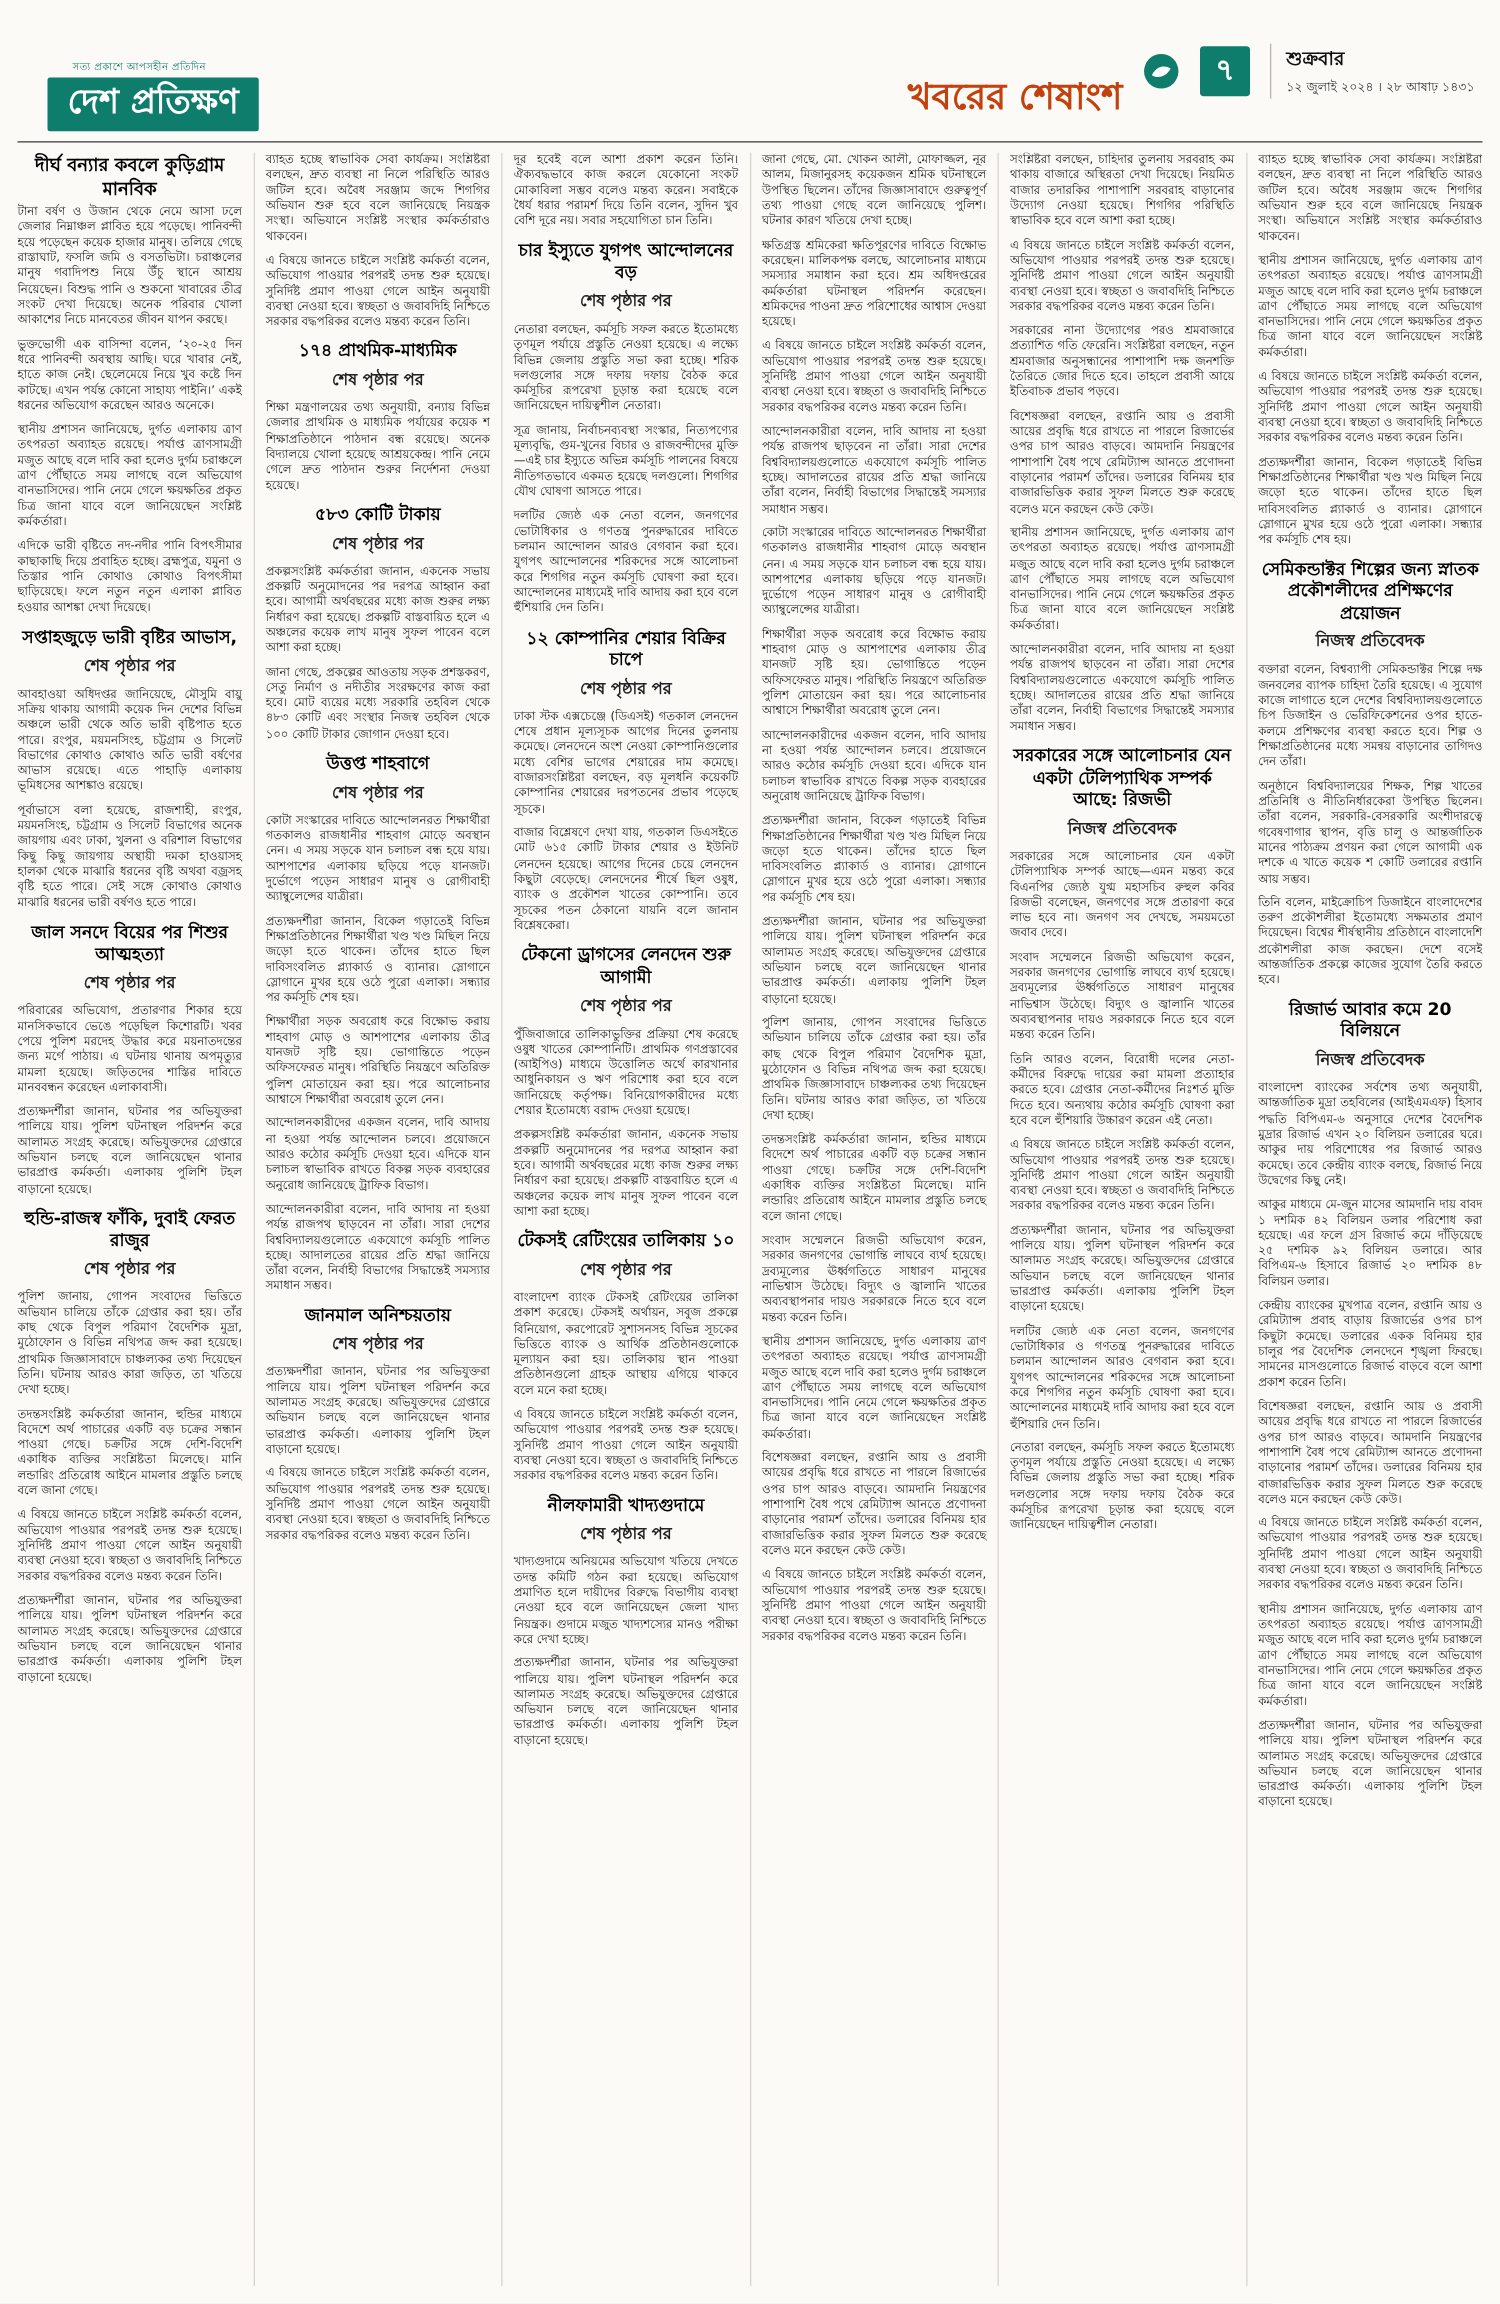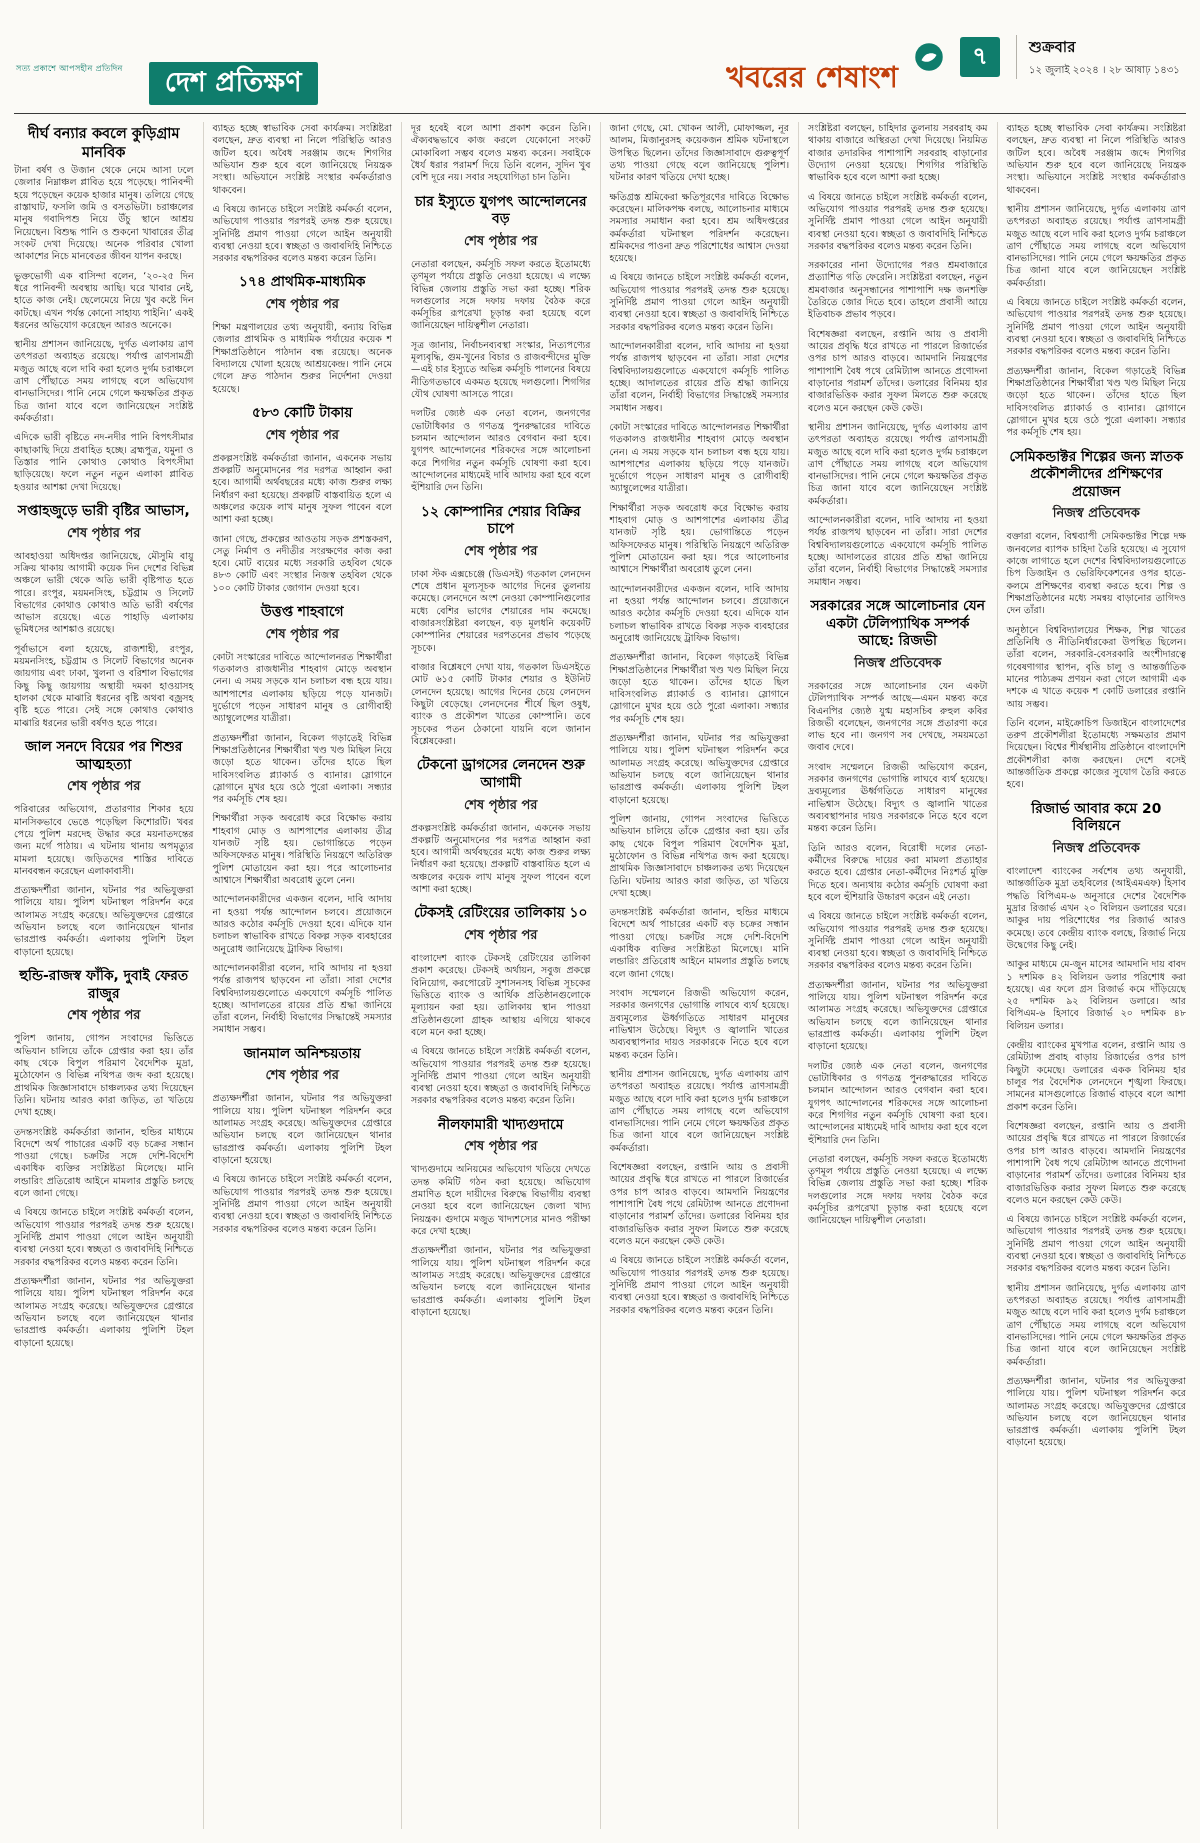--- a/index.html
+++ b/index.html
@@ -1,21 +1,21 @@
 <!DOCTYPE html>
 <html lang="bn"><head>
 <meta charset="utf-8">
 <style>
   *{box-sizing:border-box;}
   html,body{margin:0;padding:0;}
   body{width:1200px;height:1843px;background:#e9e7e2;font-family:"DejaVu Sans","Liberation Sans",sans-serif;}
   .page{width:1200px;height:1843px;background:#fbfaf6;padding:10px 14px 14px;display:flex;flex-direction:column;color:#1b1b1b;}
   
   .masthead-row{display:flex;align-items:flex-end;justify-content:space-between;padding-bottom:8px;border-bottom:1.6px solid #3a3a3a;}
-  .brand{display:flex;flex-direction:row;gap:2px;}
+  .brand{display:flex;flex-direction:column;gap:2px;align-items:center;}
   .brand-tagline{font-size:8px;color:#0f7d6c;letter-spacing:.4px;padding-left:2px;}
   .brand-box{background:#0f7d6c;color:#fff;font-weight:700;font-size:27px;padding:4px 16px 7px;line-height:1.2;border-radius:2px;white-space:nowrap;margin-left:24px;}
   .header-right{display:flex;align-items:center;gap:16px;padding-bottom:2px;}
   .section-title{font-size:29px;font-weight:700;color:#c2410c;white-space:nowrap;margin-top:44px;}
   .emblem{width:30px;height:30px;flex:0 0 auto;}
   .page-num{width:40px;height:40px;background:#0f7d6c;color:#fff;font-size:24px;font-weight:700;display:flex;align-items:center;justify-content:center;border-radius:3px;}
   .date-block{border-left:1px solid #b5b2aa;padding-left:12px;min-width:170px;}
   .weekday{font-weight:700;font-size:15px;color:#111;}
   .date-line{font-size:10px;color:#333;margin-top:2px;white-space:nowrap;}
   
@@ -106,20 +106,21 @@
         <div class="kicker">শেষ পৃষ্ঠার পর</div>
         <div class="para">নেতারা বলছেন, কর্মসূচি সফল করতে ইতোমধ্যে তৃণমূল পর্যায়ে প্রস্তুতি নেওয়া হয়েছে। এ লক্ষ্যে বিভিন্ন জেলায় প্রস্তুতি সভা করা হচ্ছে। শরিক দলগুলোর সঙ্গে দফায় দফায় বৈঠক করে কর্মসূচির রূপরেখা চূড়ান্ত করা হয়েছে বলে জানিয়েছেন দায়িত্বশীল নেতারা।</div>
         <div class="para">সূত্র জানায়, নির্বাচনব্যবস্থা সংস্কার, নিত্যপণ্যের মূল্যবৃদ্ধি, গুম-খুনের বিচার ও রাজবন্দীদের মুক্তি—এই চার ইস্যুতে অভিন্ন কর্মসূচি পালনের বিষয়ে নীতিগতভাবে একমত হয়েছে দলগুলো। শিগগির যৌথ ঘোষণা আসতে পারে।</div>
         <div class="para">দলটির জ্যেষ্ঠ এক নেতা বলেন, জনগণের ভোটাধিকার ও গণতন্ত্র পুনরুদ্ধারের দাবিতে চলমান আন্দোলন আরও বেগবান করা হবে। যুগপৎ আন্দোলনের শরিকদের সঙ্গে আলোচনা করে শিগগির নতুন কর্মসূচি ঘোষণা করা হবে। আন্দোলনের মাধ্যমেই দাবি আদায় করা হবে বলে হুঁশিয়ারি দেন তিনি।</div>
         <div class="headline">১২ কোম্পানির শেয়ার বিক্রির চাপে</div>
         <div class="kicker">শেষ পৃষ্ঠার পর</div>
         <div class="para">ঢাকা স্টক এক্সচেঞ্জে (ডিএসই) গতকাল লেনদেন শেষে প্রধান মূল্যসূচক আগের দিনের তুলনায় কমেছে। লেনদেনে অংশ নেওয়া কোম্পানিগুলোর মধ্যে বেশির ভাগের শেয়ারের দাম কমেছে। বাজারসংশ্লিষ্টরা বলছেন, বড় মূলধনি কয়েকটি কোম্পানির শেয়ারের দরপতনের প্রভাব পড়েছে সূচকে।</div>
         <div class="para">বাজার বিশ্লেষণে দেখা যায়, গতকাল ডিএসইতে মোট ৬১৫ কোটি টাকার শেয়ার ও ইউনিট লেনদেন হয়েছে। আগের দিনের চেয়ে লেনদেন কিছুটা বেড়েছে। লেনদেনের শীর্ষে ছিল ওষুধ, ব্যাংক ও প্রকৌশল খাতের কোম্পানি। তবে সূচকের পতন ঠেকানো যায়নি বলে জানান বিশ্লেষকেরা।</div>
         <div class="headline">টেকনো ড্রাগসের লেনদেন শুরু আগামী</div>
         <div class="kicker">শেষ পৃষ্ঠার পর</div>
+        <div class="para">পুঁজিবাজারে তালিকাভুক্তির প্রক্রিয়া শেষ করেছে ওষুধ খাতের কোম্পানিটি। প্রাথমিক গণপ্রস্তাবের (আইপিও) মাধ্যমে উত্তোলিত অর্থে কারখানার আধুনিকায়ন ও ঋণ পরিশোধ করা হবে বলে জানিয়েছে কর্তৃপক্ষ। বিনিয়োগকারীদের মধ্যে শেয়ার ইতোমধ্যে বরাদ্দ দেওয়া হয়েছে।</div>
         <div class="para">প্রকল্পসংশ্লিষ্ট কর্মকর্তারা জানান, একনেক সভায় প্রকল্পটি অনুমোদনের পর দরপত্র আহ্বান করা হবে। আগামী অর্থবছরের মধ্যে কাজ শুরুর লক্ষ্য নির্ধারণ করা হয়েছে। প্রকল্পটি বাস্তবায়িত হলে এ অঞ্চলের কয়েক লাখ মানুষ সুফল পাবেন বলে আশা করা হচ্ছে।</div>
         <div class="headline">টেকসই রেটিংয়ের তালিকায় ১০</div>
         <div class="kicker">শেষ পৃষ্ঠার পর</div>
         <div class="para">বাংলাদেশ ব্যাংক টেকসই রেটিংয়ের তালিকা প্রকাশ করেছে। টেকসই অর্থায়ন, সবুজ প্রকল্পে বিনিয়োগ, করপোরেট সুশাসনসহ বিভিন্ন সূচকের ভিত্তিতে ব্যাংক ও আর্থিক প্রতিষ্ঠানগুলোকে মূল্যায়ন করা হয়। তালিকায় স্থান পাওয়া প্রতিষ্ঠানগুলো গ্রাহক আস্থায় এগিয়ে থাকবে বলে মনে করা হচ্ছে।</div>
         <div class="para">এ বিষয়ে জানতে চাইলে সংশ্লিষ্ট কর্মকর্তা বলেন, অভিযোগ পাওয়ার পরপরই তদন্ত শুরু হয়েছে। সুনির্দিষ্ট প্রমাণ পাওয়া গেলে আইন অনুযায়ী ব্যবস্থা নেওয়া হবে। স্বচ্ছতা ও জবাবদিহি নিশ্চিতে সরকার বদ্ধপরিকর বলেও মন্তব্য করেন তিনি।</div>
         <div class="headline">নীলফামারী খাদ্যগুদামে</div>
         <div class="kicker">শেষ পৃষ্ঠার পর</div>
         <div class="para">খাদ্যগুদামে অনিয়মের অভিযোগ খতিয়ে দেখতে তদন্ত কমিটি গঠন করা হয়েছে। অভিযোগ প্রমাণিত হলে দায়ীদের বিরুদ্ধে বিভাগীয় ব্যবস্থা নেওয়া হবে বলে জানিয়েছেন জেলা খাদ্য নিয়ন্ত্রক। গুদামে মজুত খাদ্যশস্যের মানও পরীক্ষা করে দেখা হচ্ছে।</div>
         <div class="para">প্রত্যক্ষদর্শীরা জানান, ঘটনার পর অভিযুক্তরা পালিয়ে যায়। পুলিশ ঘটনাস্থল পরিদর্শন করে আলামত সংগ্রহ করেছে। অভিযুক্তদের গ্রেপ্তারে অভিযান চলছে বলে জানিয়েছেন থানার ভারপ্রাপ্ত কর্মকর্তা। এলাকায় পুলিশি টহল বাড়ানো হয়েছে।</div>
       </div>

